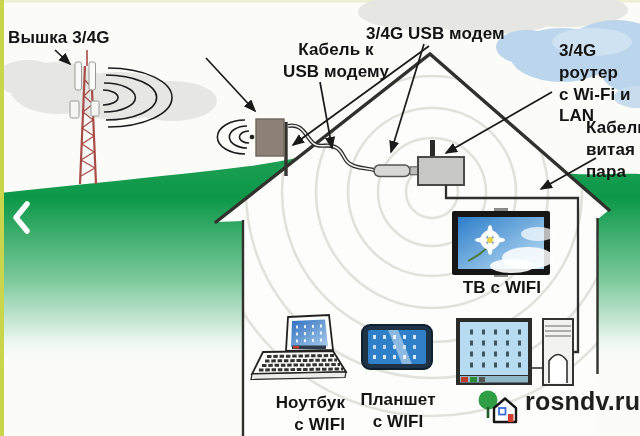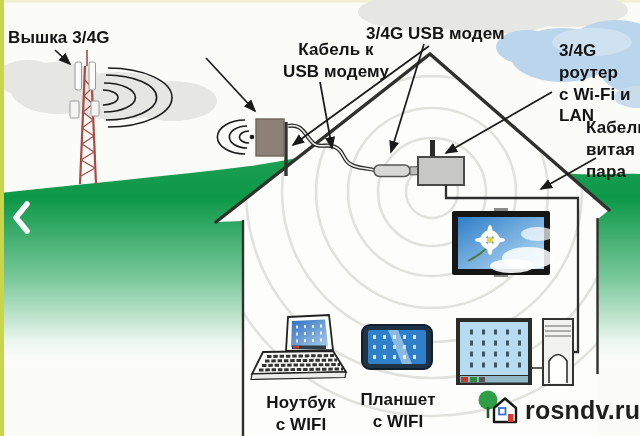--- a/index.html
+++ b/index.html
@@ -10,21 +10,21 @@
   }
   .scene{position:absolute;left:0;top:0;z-index:1;}
   .lbl{
     position:absolute;z-index:5;color:#141414;
     font-size:17px;font-weight:600;line-height:1.28;
     white-space:pre-line;letter-spacing:.1px;
   }
   .lbl.center{text-align:center;}
   .watermark{
     position:absolute;left:478px;top:387px;z-index:6;
-    display:flex;align-items:flex-end;gap:7px;
+    display:flex;align-items:flex-start;gap:7px;
   }
   .watermark .wm-text{
     font-size:25px;font-weight:bold;color:#1f1f1d;letter-spacing:.2px;
   }
 </style>
 </head>
 <body>
 
 <div class="stage">
 
@@ -228,22 +228,23 @@
 USB модему</div>
 
   <div class="lbl" style="left:366px;top:23px;">3/4G USB модем</div>
 
   <div class="lbl" style="left:537px;top:40px;margin-left:22px;">3/4G роутер
 с Wi-Fi и LAN</div>
 
   <div class="lbl" style="left:586px;top:117px;width:80px;">Кабель
 витая пара</div>
 
-
-  <div class="lbl center" style="left:257px;top:392px;width:88px;">Ноутбук
+  <div class="lbl center" style="left:452px;top:277px;width:100px;">ТВ с WIFI</div>
+
+  <div class="lbl center" style="left:257px;top:392px;width:88px;text-align:right;">Ноутбук
 с WIFI</div>
 
   <div class="lbl center" style="left:358px;top:381px;width:80px;margin-top:8px;">Планшет
 с WIFI</div>
 
   <div class="watermark">
     <svg width="40" height="38" viewBox="0 0 40 38">
       <circle cx="10" cy="13" r="9.5" fill="#2f9e45"></circle>
       <rect x="8.7" y="20" width="2.6" height="11" fill="#1c5c2a"></rect>
       <path d="M16,35 V21 L27,11.5 L38,21 V35 Z" fill="#ffffff" stroke="#161616" stroke-width="2.4" stroke-linejoin="round"></path>

